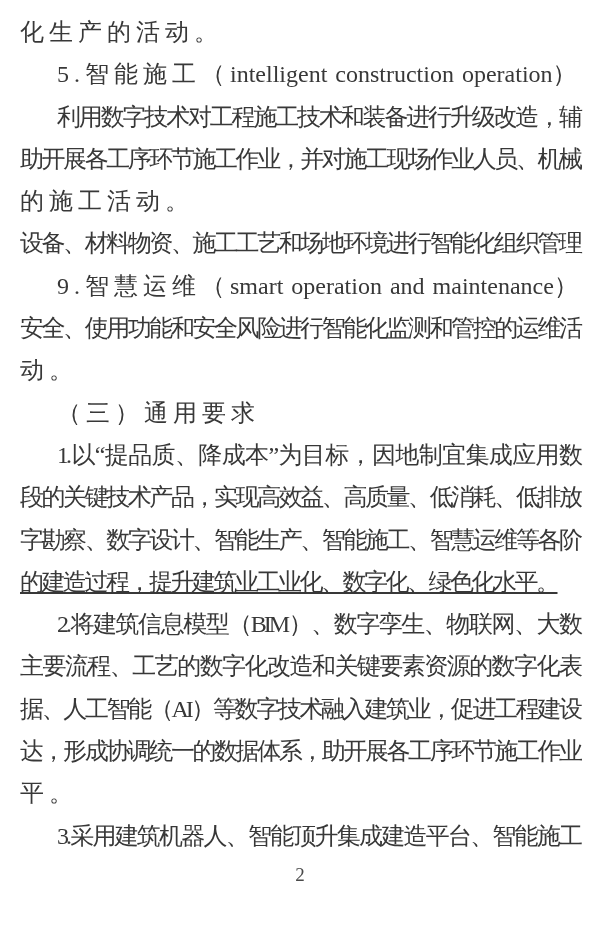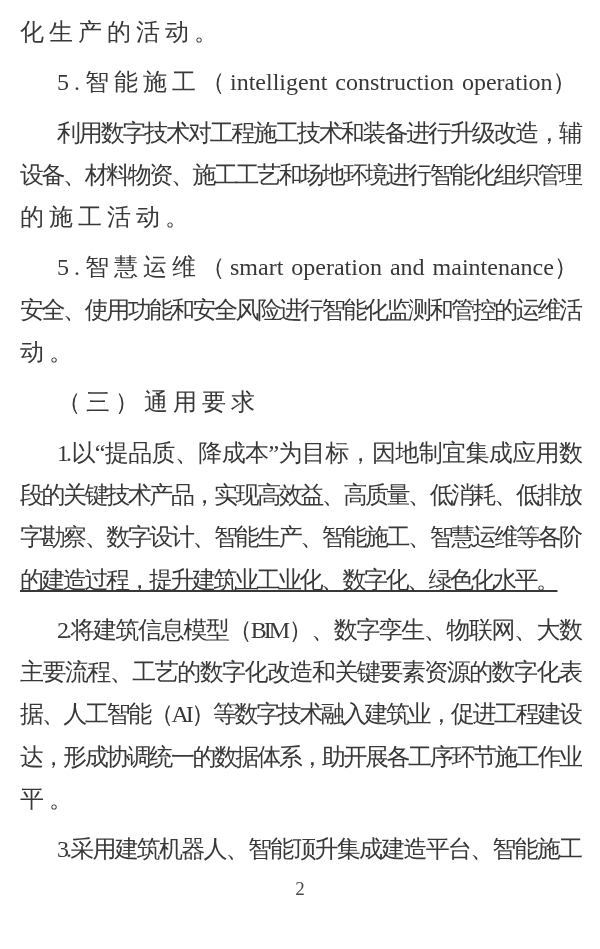--- a/index.html
+++ b/index.html
@@ -36,21 +36,20 @@
   .line.wide {
     letter-spacing: 5px;
   }
   
   .line.dense {
     letter-spacing: -2.5px;
     text-decoration: underline;
   }
   .line.ind {
     padding-left: 37px;
-    margin-top: 8px;
   }
   .seg-lat {
     letter-spacing: 0;
     word-spacing: 2px;
   }
   .footer {
     margin-top: 7px;
     text-align: center;
   }
   .page-num {
@@ -61,23 +60,24 @@
   }
 </style>
 </head>
 <body>
 
 <div class="page">
   <div class="doc-body">
       <div class="line wide"><span class="seg-cjk">化生产的活动。</span></div>
       <div class="line wide ind"><span class="seg-cjk">5.智能施工（</span><span class="seg-lat">intelligent construction operation</span><span class="seg-cjk">）</span></div>
       <div class="line full ind"><span class="seg-cjk">利用数字技术对工程施工技术和装备进行升级改造，辅</span></div>
+      <div class="line full"><span class="seg-cjk">助开展各工序环节施工作业，并对施工现场作业人员、机械</span></div>
+      <div class="line wide"><span class="seg-cjk">的施工活动。</span></div>
       <div class="line full"><span class="seg-cjk">设备、材料物资、施工工艺和场地环境进行智能化组织管理</span></div>
-      <div class="line wide"><span class="seg-cjk">的施工活动。</span></div>
-      <div class="line wide ind"><span class="seg-cjk">5.智慧运维（</span><span class="seg-lat">smart operation and maintenance</span><span class="seg-cjk">）</span></div>
+      <div class="line wide ind"><span class="seg-cjk">9.智慧运维（</span><span class="seg-lat">smart operation and maintenance</span><span class="seg-cjk">）</span></div>
       <div class="line full"><span class="seg-cjk">安全、使用功能和安全风险进行智能化监测和管控的运维活</span></div>
       <div class="line wide"><span class="seg-cjk">动。</span></div>
       <div class="line wide ind"><span class="seg-cjk">（三）通用要求</span></div>
       <div class="line full ind"><span class="seg-cjk">1.以“提品质、降成本”为目标，因地制宜集成应用数</span></div>
       <div class="line full"><span class="seg-cjk">段的关键技术产品，实现高效益、高质量、低消耗、低排放</span></div>
       <div class="line full"><span class="seg-cjk">字勘察、数字设计、智能生产、智能施工、智慧运维等各阶</span></div>
       <div class="line dense"><span class="seg-cjk">的建造过程，提升建筑业工业化、数字化、绿色化水平。</span></div>
       <div class="line full ind"><span class="seg-cjk">2.将建筑信息模型（BIM）、数字孪生、物联网、大数</span></div>
       <div class="line full"><span class="seg-cjk">主要流程、工艺的数字化改造和关键要素资源的数字化表</span></div>
       <div class="line full"><span class="seg-cjk">据、人工智能（AI）等数字技术融入建筑业，促进工程建设</span></div>

